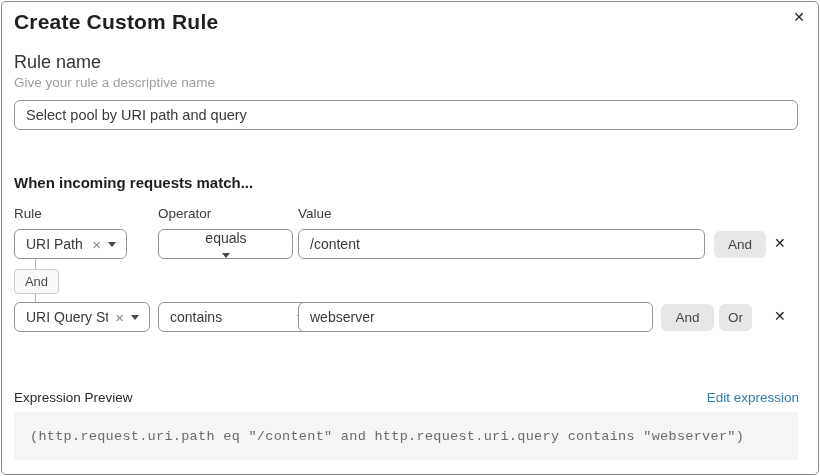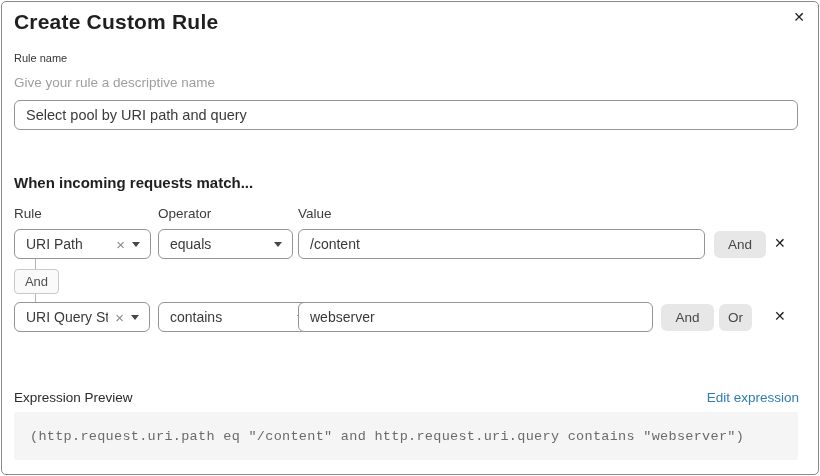--- a/index.html
+++ b/index.html
@@ -13,21 +13,21 @@
     border:1px solid #8a8a8a;border-radius:5px;overflow:hidden;
   }
   .abs{position:absolute;}
 
   .title{left:12px;top:8px;font-size:21px;font-weight:700;color:#1f1f1f;letter-spacing:.2px;}
   .close-btn{
     right:11px;top:5px;background:none;border:none;padding:2px;cursor:pointer;
     font-family:"DejaVu Sans", sans-serif;font-size:14px;font-weight:700;color:#1f1f1f;
   }
 
-  .rule-label{left:12px;top:50px;font-size:11px;color:#363636;}
+  .rule-label{left:12px;top:50px;font-size:18px;color:#363636;}
   .rule-hint{left:12px;top:73px;font-size:13.5px;color:#9e9e9e;}
   .text-input{
     box-sizing:border-box;height:30px;border:1px solid #949494;border-radius:6px;
     background:#fff;padding:12px 11px;font-family:inherit;font-size:14px;color:#3a3a3a;outline:none;
   }
   #rule-input{left:12px;top:98px;width:784px;font-size:14.5px;}
 
   .match-heading{left:12px;top:172px;font-size:15px;font-weight:700;color:#1f1f1f;}
   .col-label{top:204px;font-size:13.5px;color:#3c3c3c;}
 
@@ -76,26 +76,26 @@
 
   <div class="abs rule-label">Rule name</div>
   <div class="abs rule-hint">Give your rule a descriptive name</div>
   <input id="rule-input" class="abs text-input" type="text" value="Select pool by URI path and query" style="">
 
   <div class="abs match-heading">When incoming requests match...</div>
   <div class="abs col-label" style="left:12px;">Rule</div>
   <div class="abs col-label" style="left:156px;">Operator</div>
   <div class="abs col-label" style="left:296px;">Value</div>
 
-  <div class="abs select" style="left:12px;top:227px;width:137px;">
+  <div class="abs select" style="left:12px;top:227px;width:113px;">
     <span class="sel-text">URI Path</span>
     <span class="clear-x">×</span>
     <span class="caret"></span>
   </div>
-  <div class="abs select" style="left:156px;top:227px;width:135px;">
+  <div class="abs select" style="left:156px;top:227px;width:135px;flex-direction:column;">
     <span class="sel-text">equals</span>
     <span class="caret"></span>
   </div>
   <input class="abs text-input" style="left: 296px; top: 227px; width: 407px;" type="text" value="/content">
   <button class="abs chip-btn" style="left:712px;top:229px;width:52px;">And</button>
   <button class="abs remove-btn" style="left:772px;top:233px;">✕</button>
 
   <div class="abs connector-line" style="top:257px;height:10px;"></div>
   <div class="abs and-badge">And</div>
   <div class="abs connector-line" style="top:292px;height:8px;"></div>

